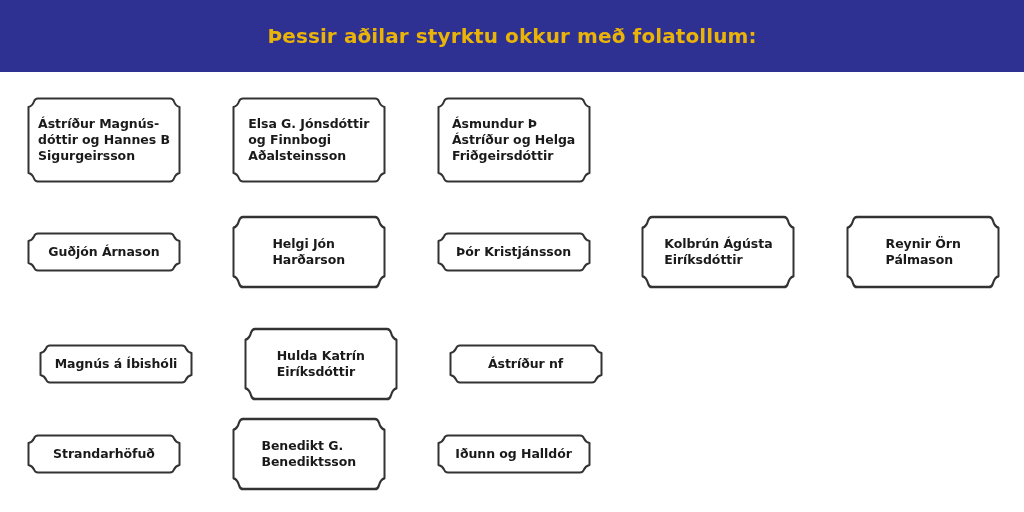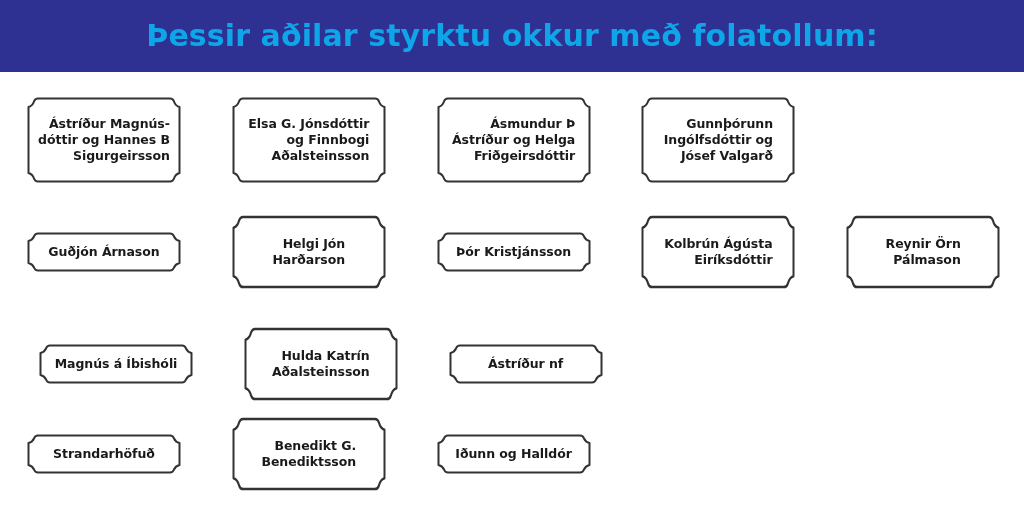--- a/index.html
+++ b/index.html
@@ -27,23 +27,23 @@
     left: 0;
     top: 0;
     width: 1024px;
     height: 72px;
     background: #2e3192;
     display: flex;
     align-items: center;
     justify-content: center;
   }
   .header-title {
-    color: #0ea5e9;
+    color: #eab308;
     font-family: "DejaVu Sans", sans-serif;
-    font-size: 30px;
+    font-size: 20px;
     font-weight: bold;
     letter-spacing: 0.1px;
     line-height: 1;
     white-space: nowrap;
     text-align: left;
   }
 
   
   .grid {
     position: absolute;
@@ -90,21 +90,21 @@
     position: absolute;
     left: 0;
     top: 0;
     width: 100%;
     height: 100%;
     display: block;
   }
   .plaque-label {
     position: relative;
     z-index: 2;
-    text-align: right;
+    text-align: left;
     font-family: "DejaVu Sans", sans-serif;
     font-size: 12.5px;
     font-weight: bold;
     color: #1a1a1a;
     line-height: 1.30;
     padding: 0 9px;
     white-space: pre-line;
     letter-spacing: -0.05px;
   }
 
@@ -154,32 +154,20 @@
           <div class="plaque lines-3">
             <svg class="plaque-svg" viewBox="0 0 154 86" preserveAspectRatio="none">
               <path d="M11 1.5 H143 Q146 1.5 147 4.5 Q148.5 9 152.5 10 Q152.5 43 152.5 76 Q148.5 77 147 81.5 Q146 84.5 143 84.5 H11 Q8 84.5 7 81.5 Q5.5 77 1.5 76 Q1.5 43 1.5 10 Q5.5 9 7 4.5 Q8 1.5 11 1.5 Z" fill="#ffffff" stroke="#333333" stroke-width="2" stroke-linejoin="round"></path>
             </svg>
             <div class="plaque-label">Ásmundur Þ
 Ástríður og Helga
 Friðgeirsdóttir</div>
           </div>
         </div>
       </div>
-      <div class="cell">
-        <div class="cell-inner">
-          <div class="plaque lines-3">
-            <svg class="plaque-svg" viewBox="0 0 154 86" preserveAspectRatio="none">
-              <path d="M11 1.5 H143 Q146 1.5 147 4.5 Q148.5 9 152.5 10 Q152.5 43 152.5 76 Q148.5 77 147 81.5 Q146 84.5 143 84.5 H11 Q8 84.5 7 81.5 Q5.5 77 1.5 76 Q1.5 43 1.5 10 Q5.5 9 7 4.5 Q8 1.5 11 1.5 Z" fill="#ffffff" stroke="#333333" stroke-width="2" stroke-linejoin="round"></path>
-            </svg>
-            <div class="plaque-label">Gunnþórunn
-Ingólfsdóttir og
-Jósef Valgarð</div>
-          </div>
-        </div>
-      </div>
     </div>
 
     <div class="row row-1">
       <div class="cell">
         <div class="cell-inner">
           <div class="plaque lines-1">
             <svg class="plaque-svg" viewBox="0 0 154 40" preserveAspectRatio="none">
               <path d="M11 1.5 H143 Q146 1.5 147 4.5 Q148.5 8 152.5 9 Q152.5 20 152.5 31 Q148.5 32 147 35.5 Q146 38.5 143 38.5 H11 Q8 38.5 7 35.5 Q5.5 32 1.5 31 Q1.5 20 1.5 9 Q5.5 8 7 4.5 Q8 1.5 11 1.5 Z" fill="#ffffff" stroke="#333333" stroke-width="2" stroke-linejoin="round"></path>
             </svg>
             <div class="plaque-label">Guðjón Árnason</div>
@@ -242,21 +230,21 @@
           </div>
         </div>
       </div>
       <div class="cell">
         <div class="cell-inner">
           <div class="plaque lines-2">
             <svg class="plaque-svg" viewBox="0 0 154 58" preserveAspectRatio="none">
               <path d="M11 1.5 H143 Q146 1.5 147 4.5 Q148.5 9 152.5 10 Q152.5 29 152.5 48 Q148.5 49 147 53.5 Q146 56.5 143 56.5 H11 Q8 56.5 7 53.5 Q5.5 49 1.5 48 Q1.5 29 1.5 10 Q5.5 9 7 4.5 Q8 1.5 11 1.5 Z" fill="#ffffff" stroke="#333333" stroke-width="2" stroke-linejoin="round"></path>
             </svg>
             <div class="plaque-label">Hulda Katrín
-Aðalsteinsson</div>
+Eiríksdóttir</div>
           </div>
         </div>
       </div>
       <div class="cell">
         <div class="cell-inner">
           <div class="plaque lines-1">
             <svg class="plaque-svg" viewBox="0 0 154 40" preserveAspectRatio="none">
               <path d="M11 1.5 H143 Q146 1.5 147 4.5 Q148.5 8 152.5 9 Q152.5 20 152.5 31 Q148.5 32 147 35.5 Q146 38.5 143 38.5 H11 Q8 38.5 7 35.5 Q5.5 32 1.5 31 Q1.5 20 1.5 9 Q5.5 8 7 4.5 Q8 1.5 11 1.5 Z" fill="#ffffff" stroke="#333333" stroke-width="2" stroke-linejoin="round"></path>
             </svg>
             <div class="plaque-label">Ástríður nf</div>

